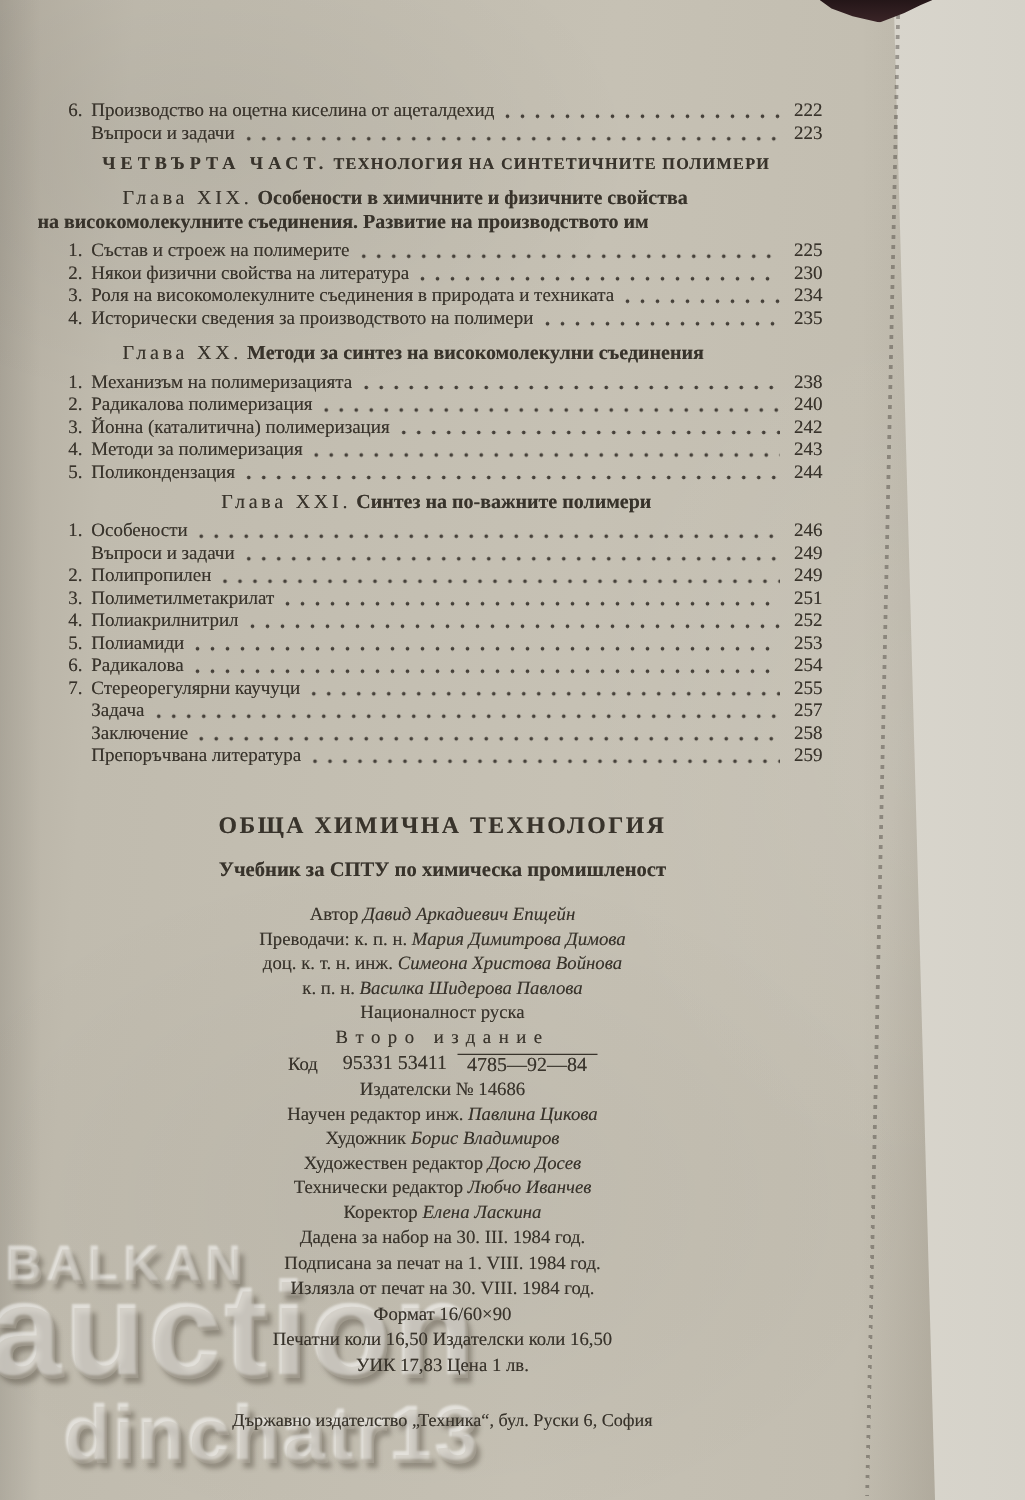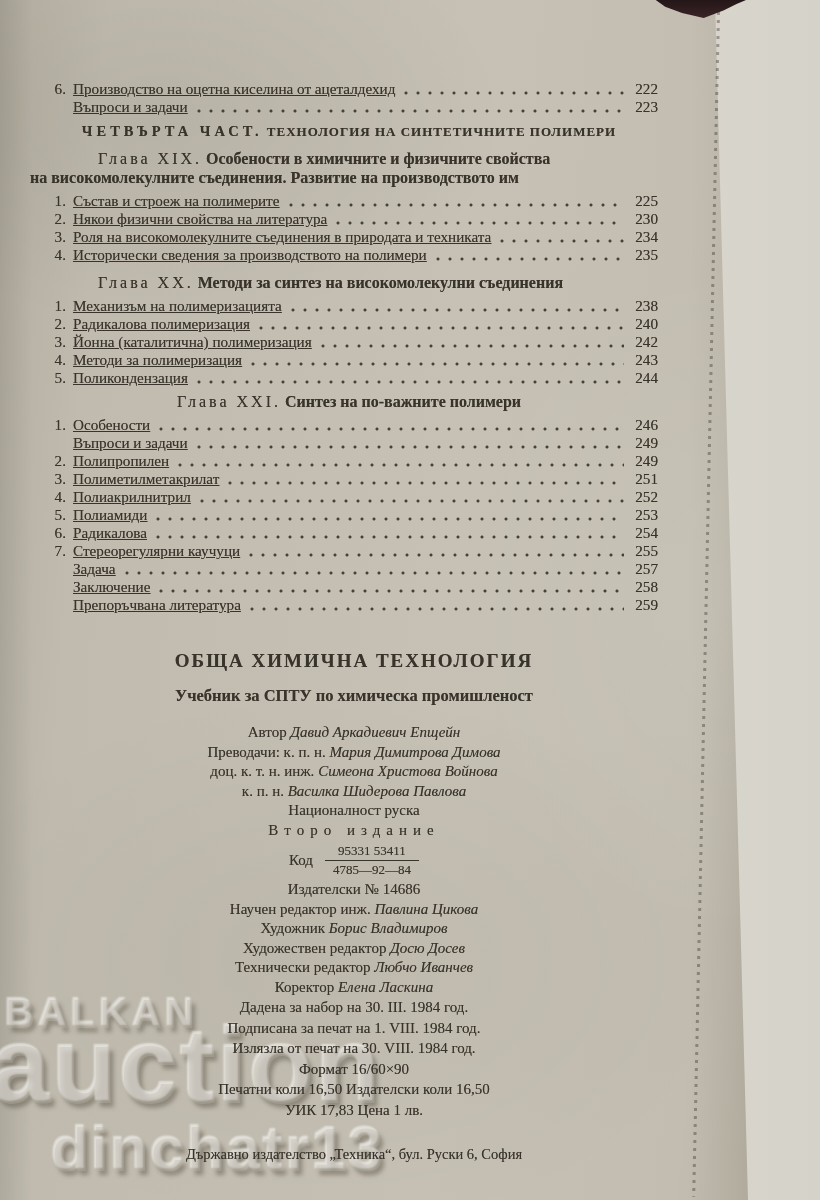--- a/index.html
+++ b/index.html
@@ -44,21 +44,21 @@
     font-weight:bold;color:rgba(188,183,171,0.35);
     text-shadow:-2px -3px 2px rgba(255,255,255,0.55),3px 4px 4px rgba(70,62,50,0.40);}
   .wm1{left:6px;top:992px;font-size:40px;letter-spacing:4px;}
   .wm2{left:-8px;top:1006px;font-size:106px;letter-spacing:2px;}
   .wm3{left:52px;top:1114px;font-size:62px;letter-spacing:2px;}
   
   .toc{position:absolute;left:40px;top:80px;width:618px;z-index:4;font-size:15.2px;
     text-shadow:0 0 .5px rgba(56,51,43,0.55);}
   .toc-row{display:flex;align-items:baseline;line-height:18px;}
   .num{flex:none;width:26px;text-align:right;margin-right:7px;}
-  .lbl{white-space:nowrap;text-decoration:underline;}
+  .lbl{white-space:nowrap;}
   .leader{flex:1;align-self:flex-end;height:4px;min-width:10px;margin:0 2px 3px 9px;
     background-image:radial-gradient(circle at 2px 2px,#46413a 1.25px,rgba(0,0,0,0) 1.8px);
     background-size:12px 4px;background-repeat:repeat-x;}
   .pg{flex:none;width:32px;text-align:right;}
   .part-heading{text-align:center;margin:6px 0 2px;font-weight:bold;line-height:17px;}
   .part-main{font-size:14.5px;letter-spacing:4px;}
   .part-rest{font-size:13px;letter-spacing:1px;}
   .chapter{margin:9px 0 5px;font-weight:bold;font-size:16px;line-height:19px;}
   .chapter .prefix{letter-spacing:3px;font-weight:normal;}
   .ch-l1{padding-left:58px;}
@@ -68,21 +68,21 @@
   
   .colophon{position:absolute;left:40px;top:650px;width:628px;z-index:4;text-align:center;
     font-size:15px;text-shadow:0 0 .5px rgba(56,51,43,0.5);}
   .c-title{font-size:19px;font-weight:bold;letter-spacing:2px;margin-bottom:14px;}
   .c-sub{font-size:16.5px;font-weight:bold;margin-bottom:17px;}
   .credit-line,.staff-line{line-height:19.5px;}
   .credit-line .val,.staff-line .val{font-style:italic;}
   .nationality{line-height:19.5px;}
   .edition{line-height:19.5px;letter-spacing:6px;}
   .code-row{display:flex;justify-content:center;align-items:center;gap:12px;margin:3px 0 2px;}
-  .frac{display:inline-flex;flex-direction:column;font-size:13px;line-height:16px;}
+  .frac{display:inline-flex;flex-direction:row;font-size:16px;line-height:16px;}
   .frac .bot{border-top:1.5px solid #38332b;padding:1px 8px 0;}
   .frac .top{padding:0 8px 1px;}
   .pubno{line-height:19.5px;}
   .print-line{line-height:20.5px;}
   .publisher{margin-top:23px;}
   .pub-line{font-size:14.5px;line-height:23px;}
 </style>
 </head>
 <body>
 

